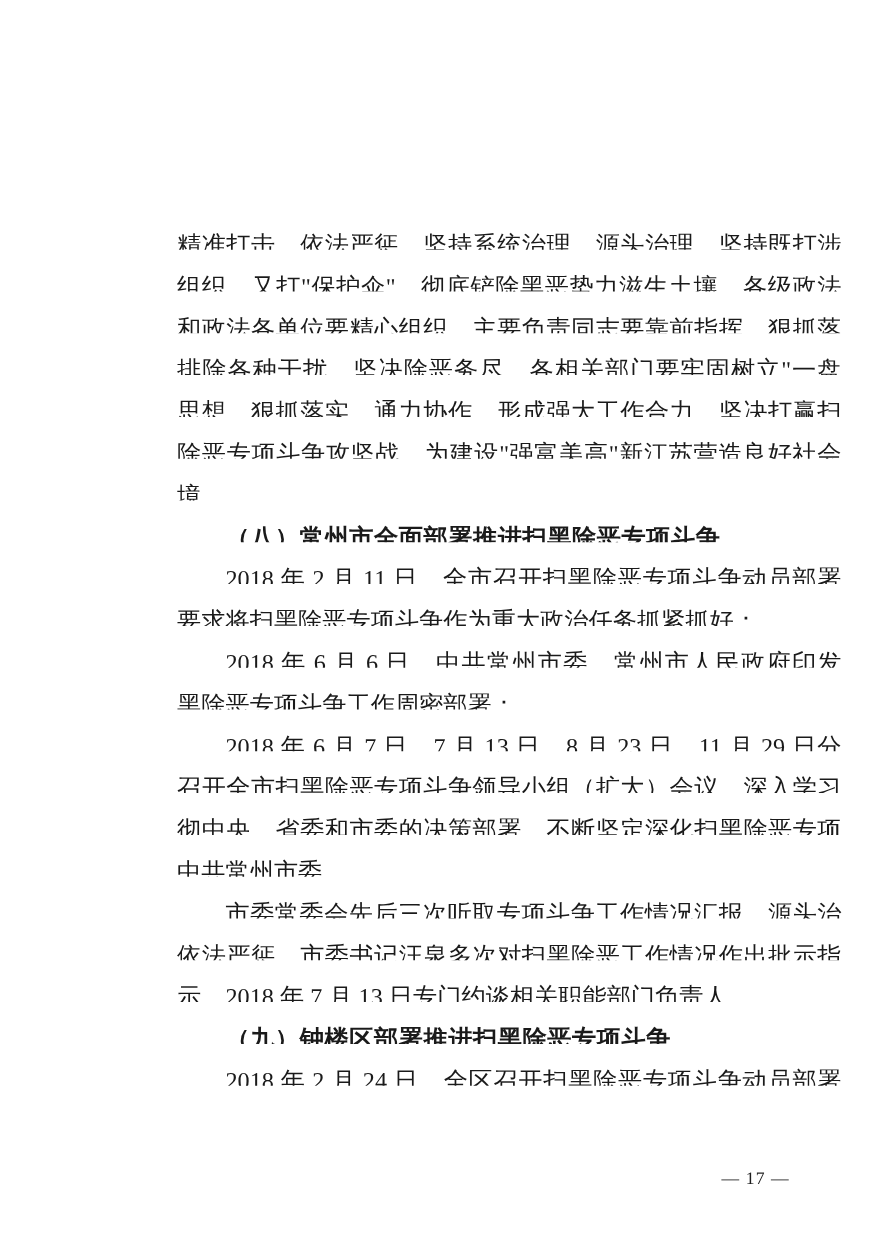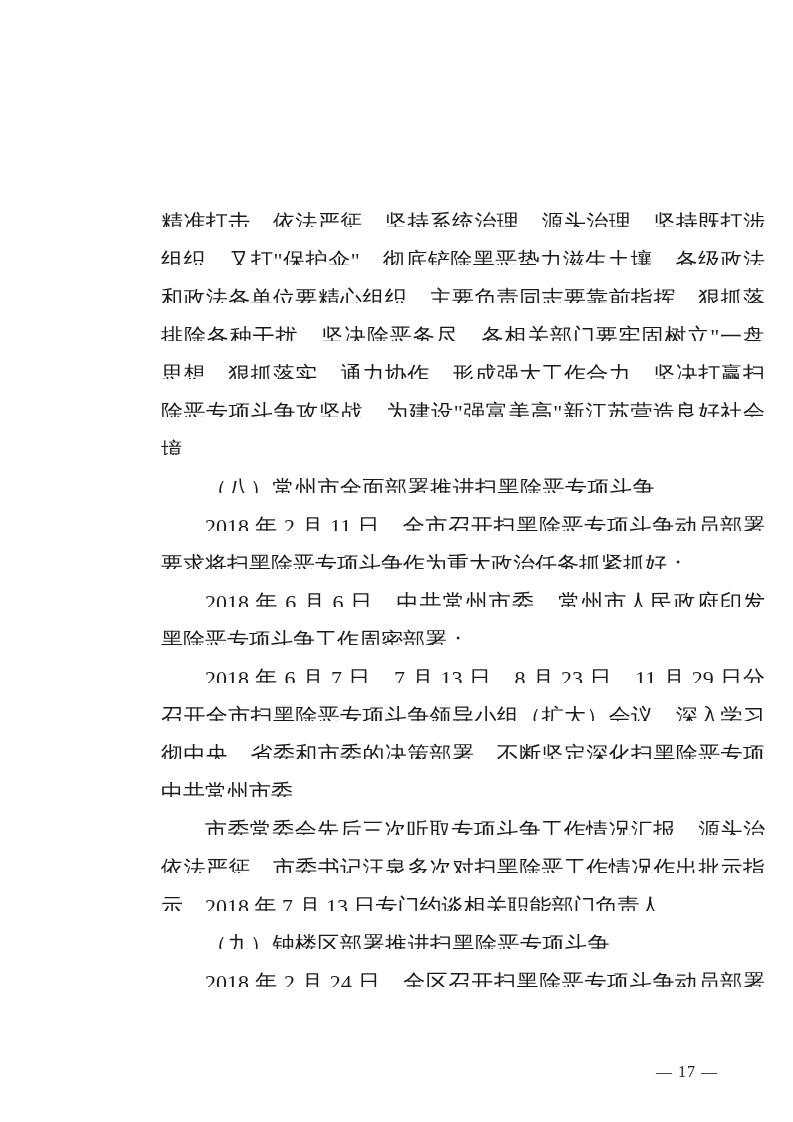--- a/index.html
+++ b/index.html
@@ -21,21 +21,21 @@
     width: 664px;
     font-size: 22px;
     line-height: 38px;
   }
   .ln { height: 38px; overflow: hidden; }
   
   .j  { text-align: justify; text-align-last: justify; }
   
   .i  { text-indent: 44px; }
   
-  .h  { text-indent: 44px; font-weight: normal; letter-spacing: 0.5px; }
+  .h  { text-indent: 44px; font-weight: bold; letter-spacing: 0.5px; }
   .pageno {
     position: absolute;
     left: 611px; top: 1018px;
     font-size: 16px;
     letter-spacing: 1px;
     color: #1e1e1e;
     font-family: "Liberation Serif", "DejaVu Serif", serif;
   }
 </style>
 </head>

